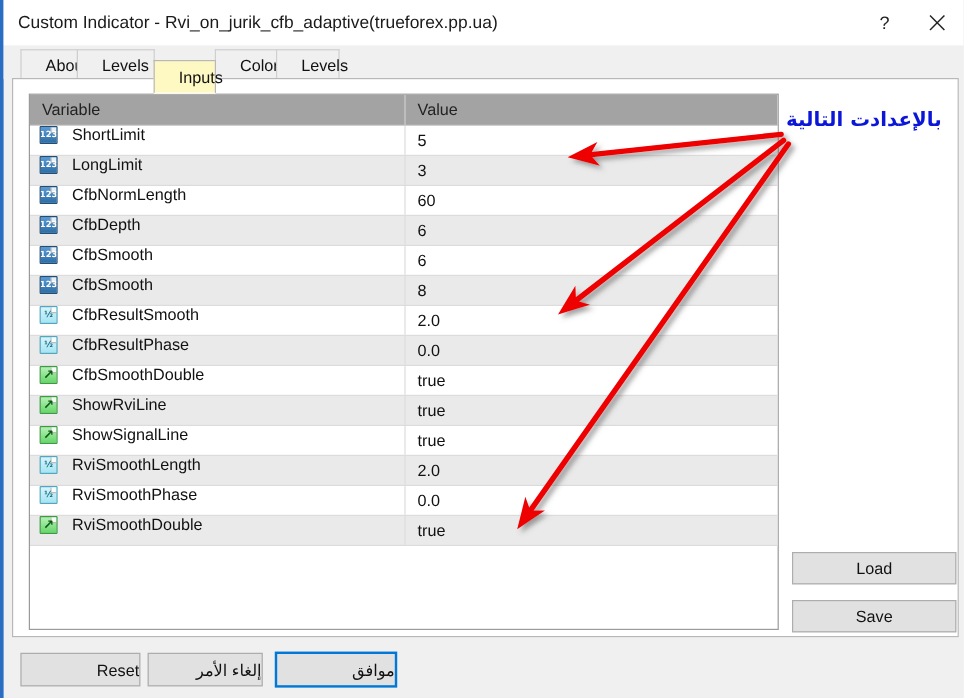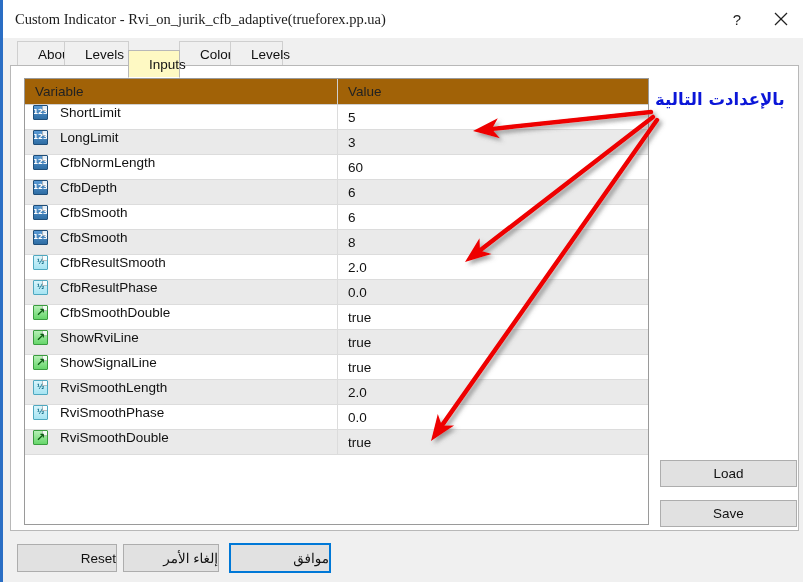--- a/index.html
+++ b/index.html
@@ -21,21 +21,20 @@
   #titlebar {
     position: absolute; left: 0; top: 0; right: 0; height: 38px;
     background: #ffffff;
     display: flex; align-items: center;
   }
   #title-text {
     margin-left: 12px;
     font-size: 14.5px;
     color: #1a1a1a;
     white-space: nowrap;
-    font-family: Liberation Serif, serif;
   }
   #title-buttons { margin-left: auto; display: flex; height: 100%; }
   .tb-btn {
     width: 44px; height: 100%;
     display: flex; align-items: center; justify-content: center;
     font-size: 15px; color: #222; cursor: default;
     background: transparent;
   }
   .tb-btn svg { display: block; }
 
@@ -77,21 +76,21 @@
     left: 13px; top: 12px;
     width: 625px; height: 447px;
     background: #ffffff;
     border: 1px solid #9a9a9a;
     overflow: hidden;
   }
   #table-head {
     height: 26px;
     display: flex;
     border-bottom: 1px solid #cfcfcf;
-    background: #a16207;
+    background: #a3a3a3;
   }
   .hcell {
     font-size: 13.5px; color: #222;
     display: flex; align-items: center;
     padding-left: 10px;
   }
   .hcell.var  { width: 313px; border-right: 1px solid #cfcfcf; }
   .hcell.val  { flex: 1; }
 
   .row {

